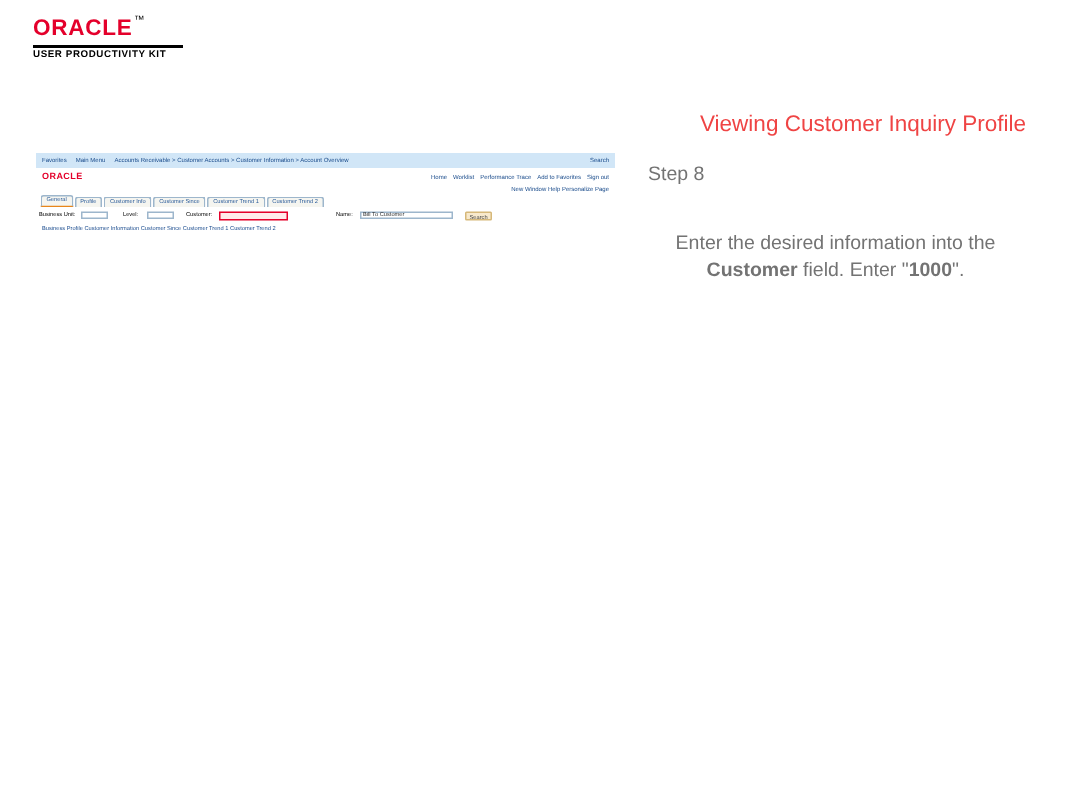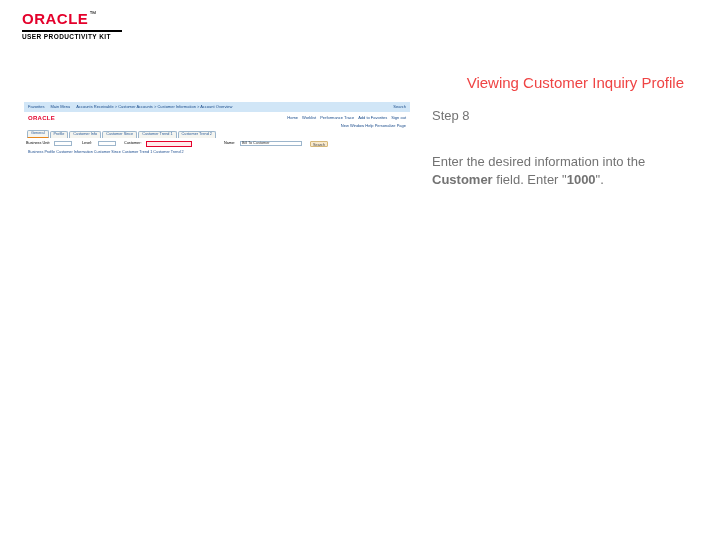--- a/index.html
+++ b/index.html
@@ -177,20 +177,21 @@
     top: 108px;
     width: 250px;
     font-size: 13px;
     color: #737373;
   }
   .step-label {
     margin-bottom: 30px;
   }
   .instr-text {
     line-height: 1.35;
+    text-align: center;
   }
   .instr-text b { font-weight: 700; }
 </style>
 </head>
 <body>
 
 <div class="page">
 
   <div class="header">
     <div class="logo-block">

